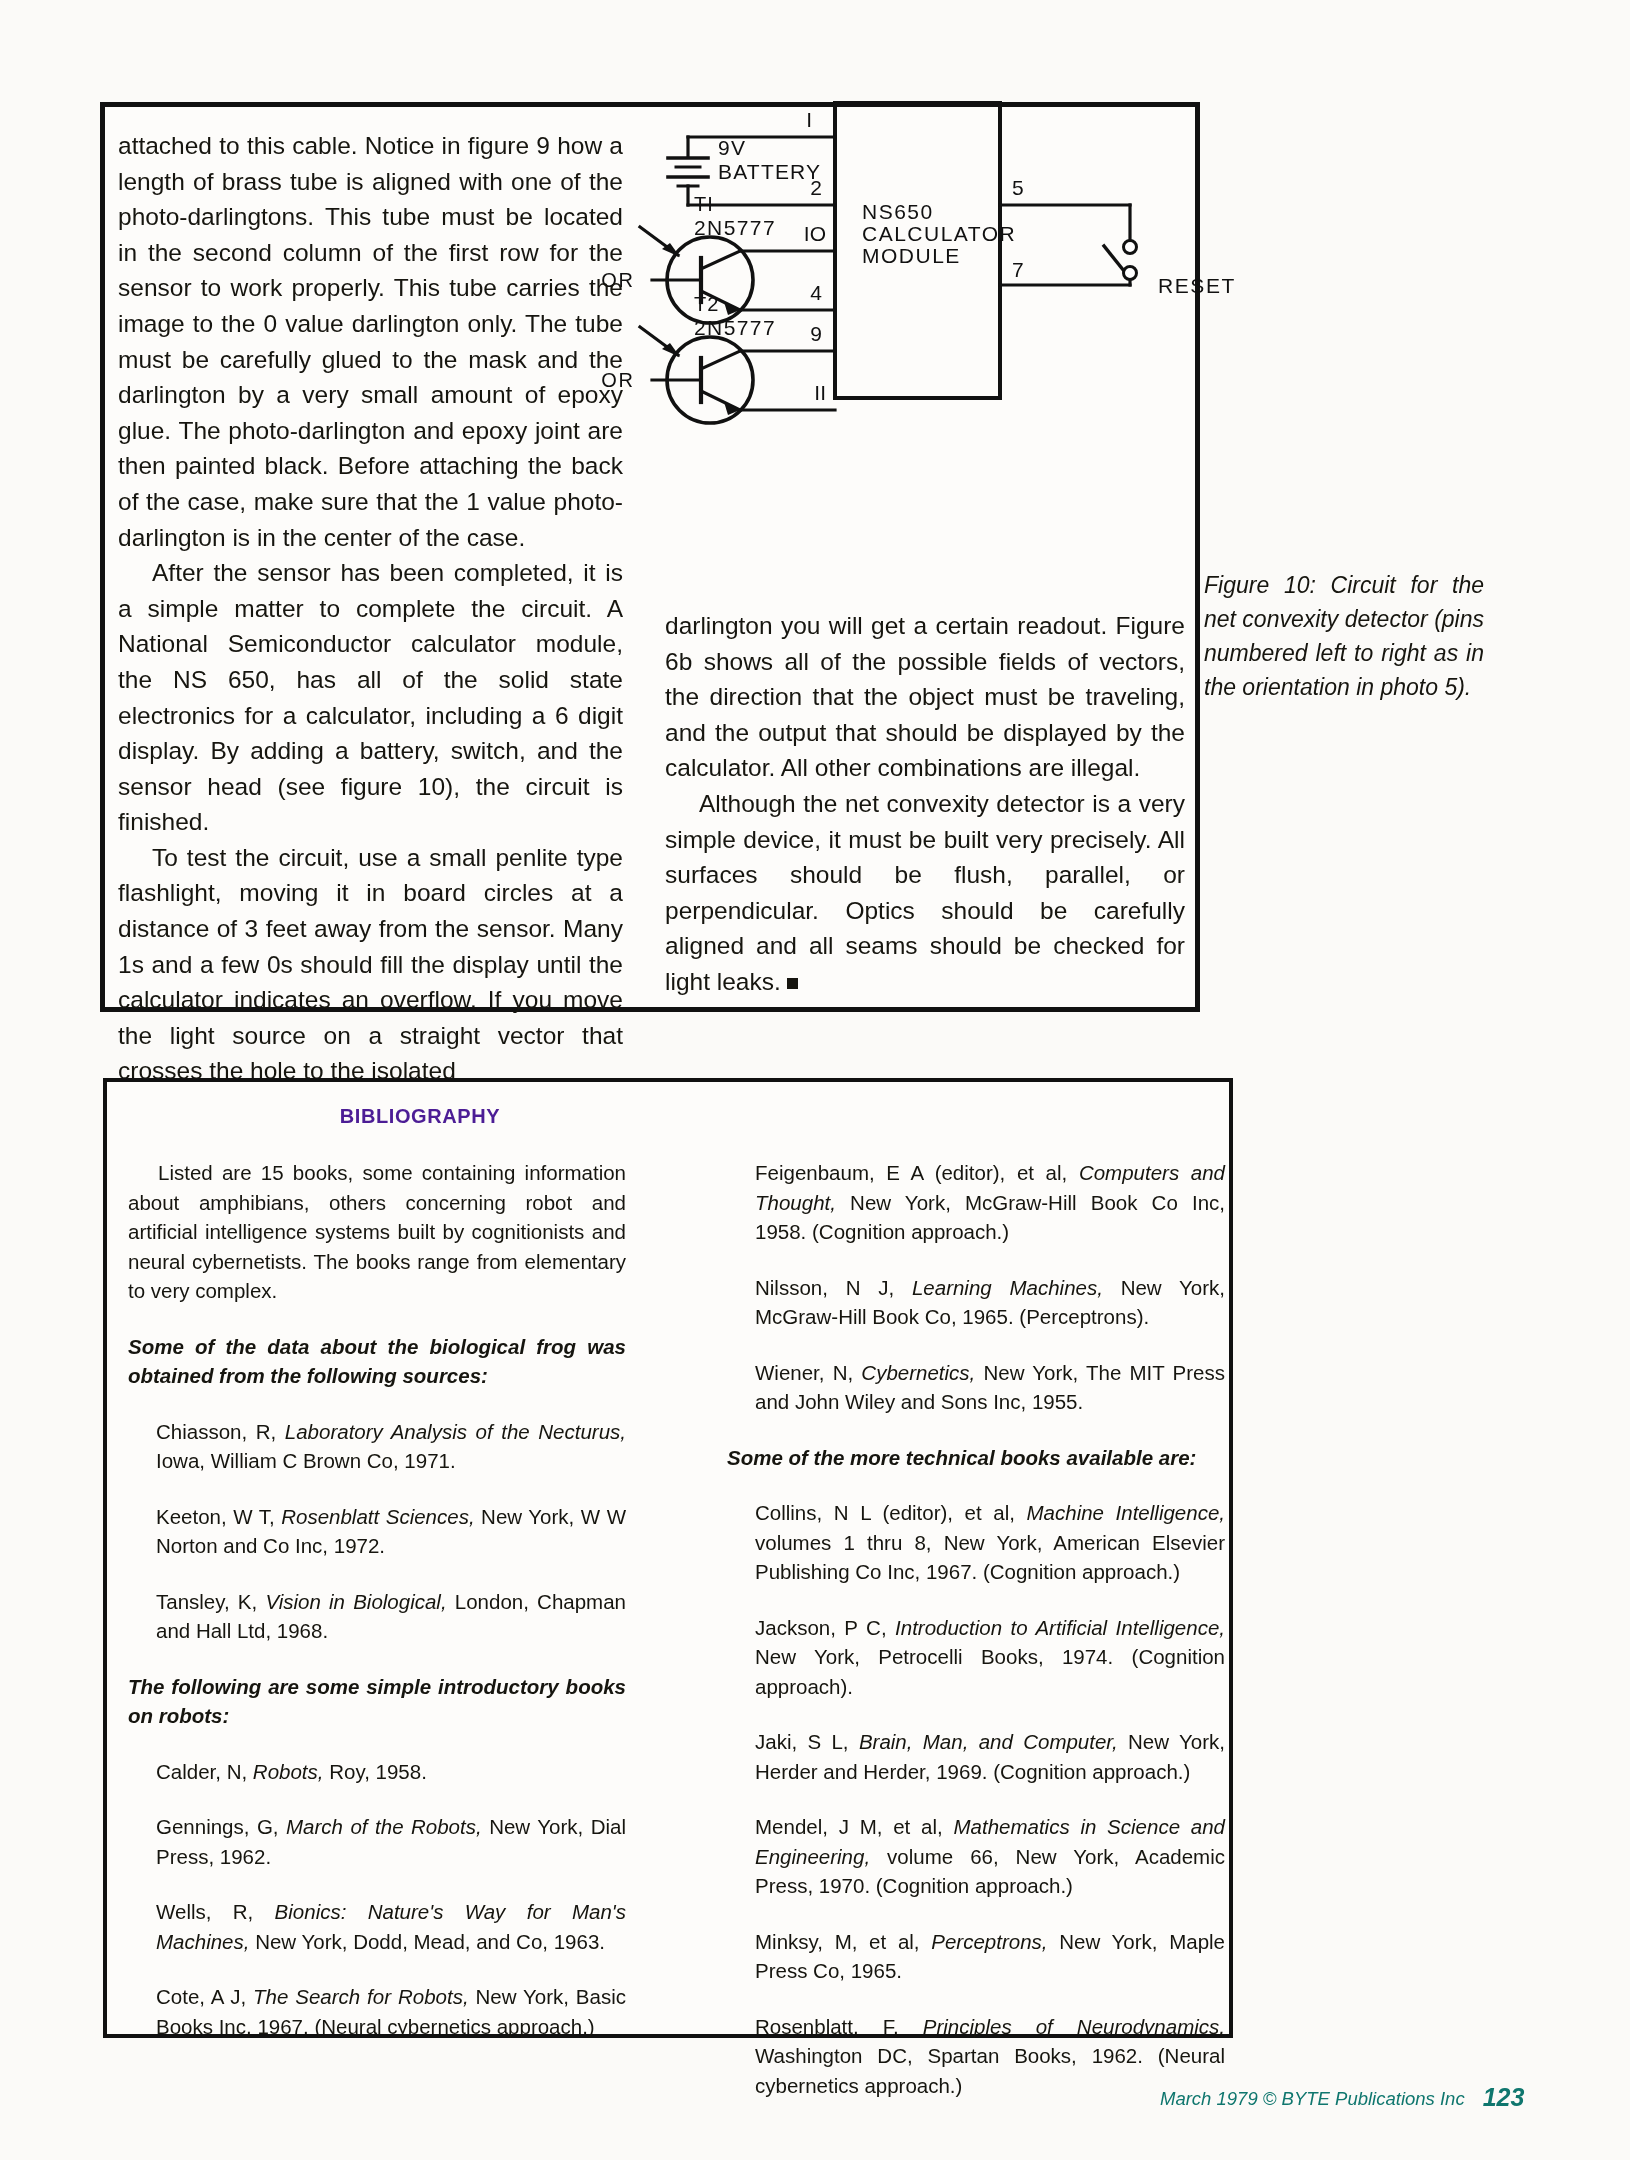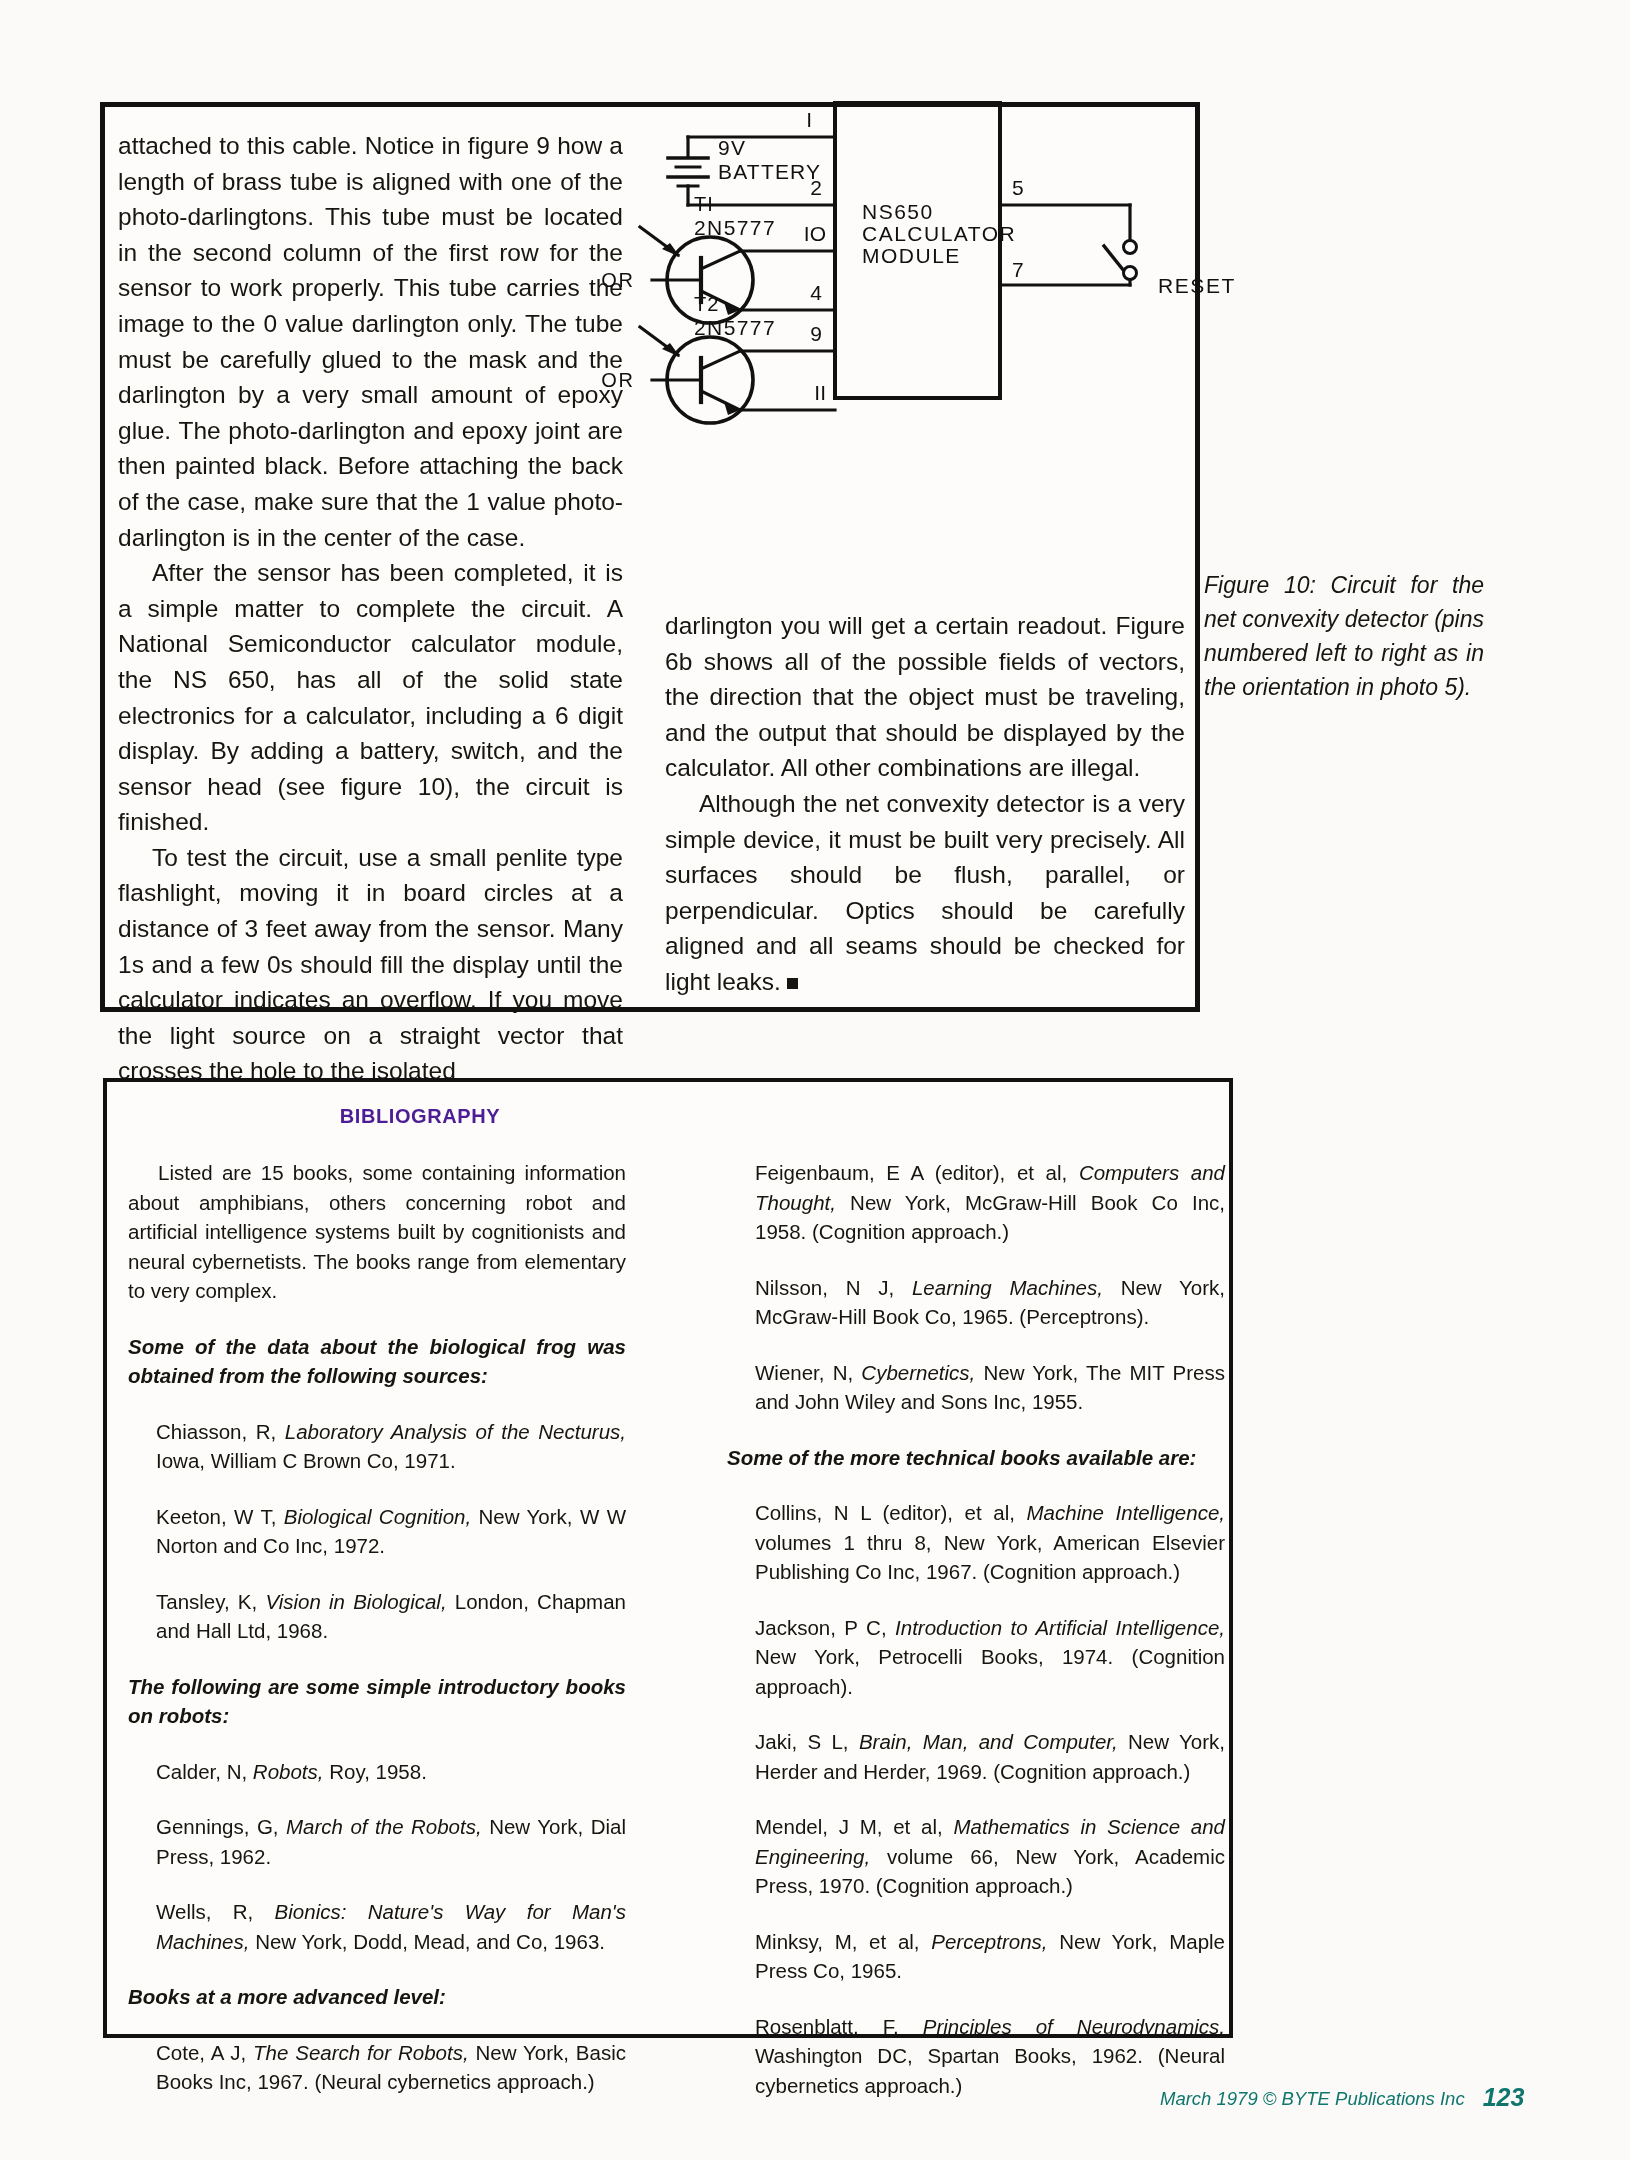--- a/index.html
+++ b/index.html
@@ -259,27 +259,26 @@
 
   <div id="fig-caption">Figure 10: Circuit for the net convexity detector (pins numbered left to right as in the orientation in photo 5).</div>
 
   <div id="biblio-box"></div>
   <div id="biblio-title">BIBLIOGRAPHY</div>
 
   <div id="bib-col-left" class="bib-col">
       <p class="bib-intro">Listed are 15 books, some containing information about amphibians, others concerning robot and artificial intelligence systems built by cognitionists and neural cybernetists. The books range from elementary to very complex.</p>
       <p class="bib-head">Some of the data about the biological frog was obtained from the following sources:</p>
       <p class="bib-entry"><span>Chiasson, R, </span><em>Laboratory Analysis of the Necturus,</em><span> Iowa, William C Brown Co, 1971.</span></p>
-      <p class="bib-entry"><span>Keeton, W T, </span><em>Biological Cognition,</em><span> New York, W W Norton and Co Inc, 1972.</span></p>
+      <p class="bib-entry"><span>Keeton, W T, </span><em>Rosenblatt Sciences,</em><span> New York, W W Norton and Co Inc, 1972.</span></p>
       <p class="bib-entry"><span>Tansley, K, </span><em>Vision in Biological,</em><span> London, Chapman and Hall Ltd, 1968.</span></p>
       <p class="bib-head">The following are some simple introductory books on robots:</p>
       <p class="bib-entry"><span>Calder, N, </span><em>Robots,</em><span> Roy, 1958.</span></p>
       <p class="bib-entry"><span>Gennings, G, </span><em>March of the Robots,</em><span> New York, Dial Press, 1962.</span></p>
       <p class="bib-entry"><span>Wells, R, </span><em>Bionics: Nature's Way for Man's Machines,</em><span> New York, Dodd, Mead, and Co, 1963.</span></p>
-      <p class="bib-head">Books at a more advanced level:</p>
       <p class="bib-entry"><span>Cote, A J, </span><em>The Search for Robots,</em><span> New York, Basic Books Inc, 1967. (Neural cybernetics approach.)</span></p>
     </div>
   <div id="bib-col-right" class="bib-col">
       <p class="bib-entry"><span>Feigenbaum, E A (editor), et al, </span><em>Computers and Thought,</em><span> New York, McGraw-Hill Book Co Inc, 1958. (Cognition approach.)</span></p>
       <p class="bib-entry"><span>Nilsson, N J, </span><em>Learning Machines,</em><span> New York, McGraw-Hill Book Co, 1965. (Perceptrons).</span></p>
       <p class="bib-entry"><span>Wiener, N, </span><em>Cybernetics,</em><span> New York, The MIT Press and John Wiley and Sons Inc, 1955.</span></p>
       <p class="bib-head">Some of the more technical books available are:</p>
       <p class="bib-entry"><span>Collins, N L (editor), et al, </span><em>Machine Intelligence,</em><span> volumes 1 thru 8, New York, American Elsevier Publishing Co Inc, 1967. (Cognition approach.)</span></p>
       <p class="bib-entry"><span>Jackson, P C, </span><em>Introduction to Artificial Intelligence,</em><span> New York, Petrocelli Books, 1974. (Cognition approach).</span></p>
       <p class="bib-entry"><span>Jaki, S L, </span><em>Brain, Man, and Computer,</em><span> New York, Herder and Herder, 1969. (Cognition approach.)</span></p>

